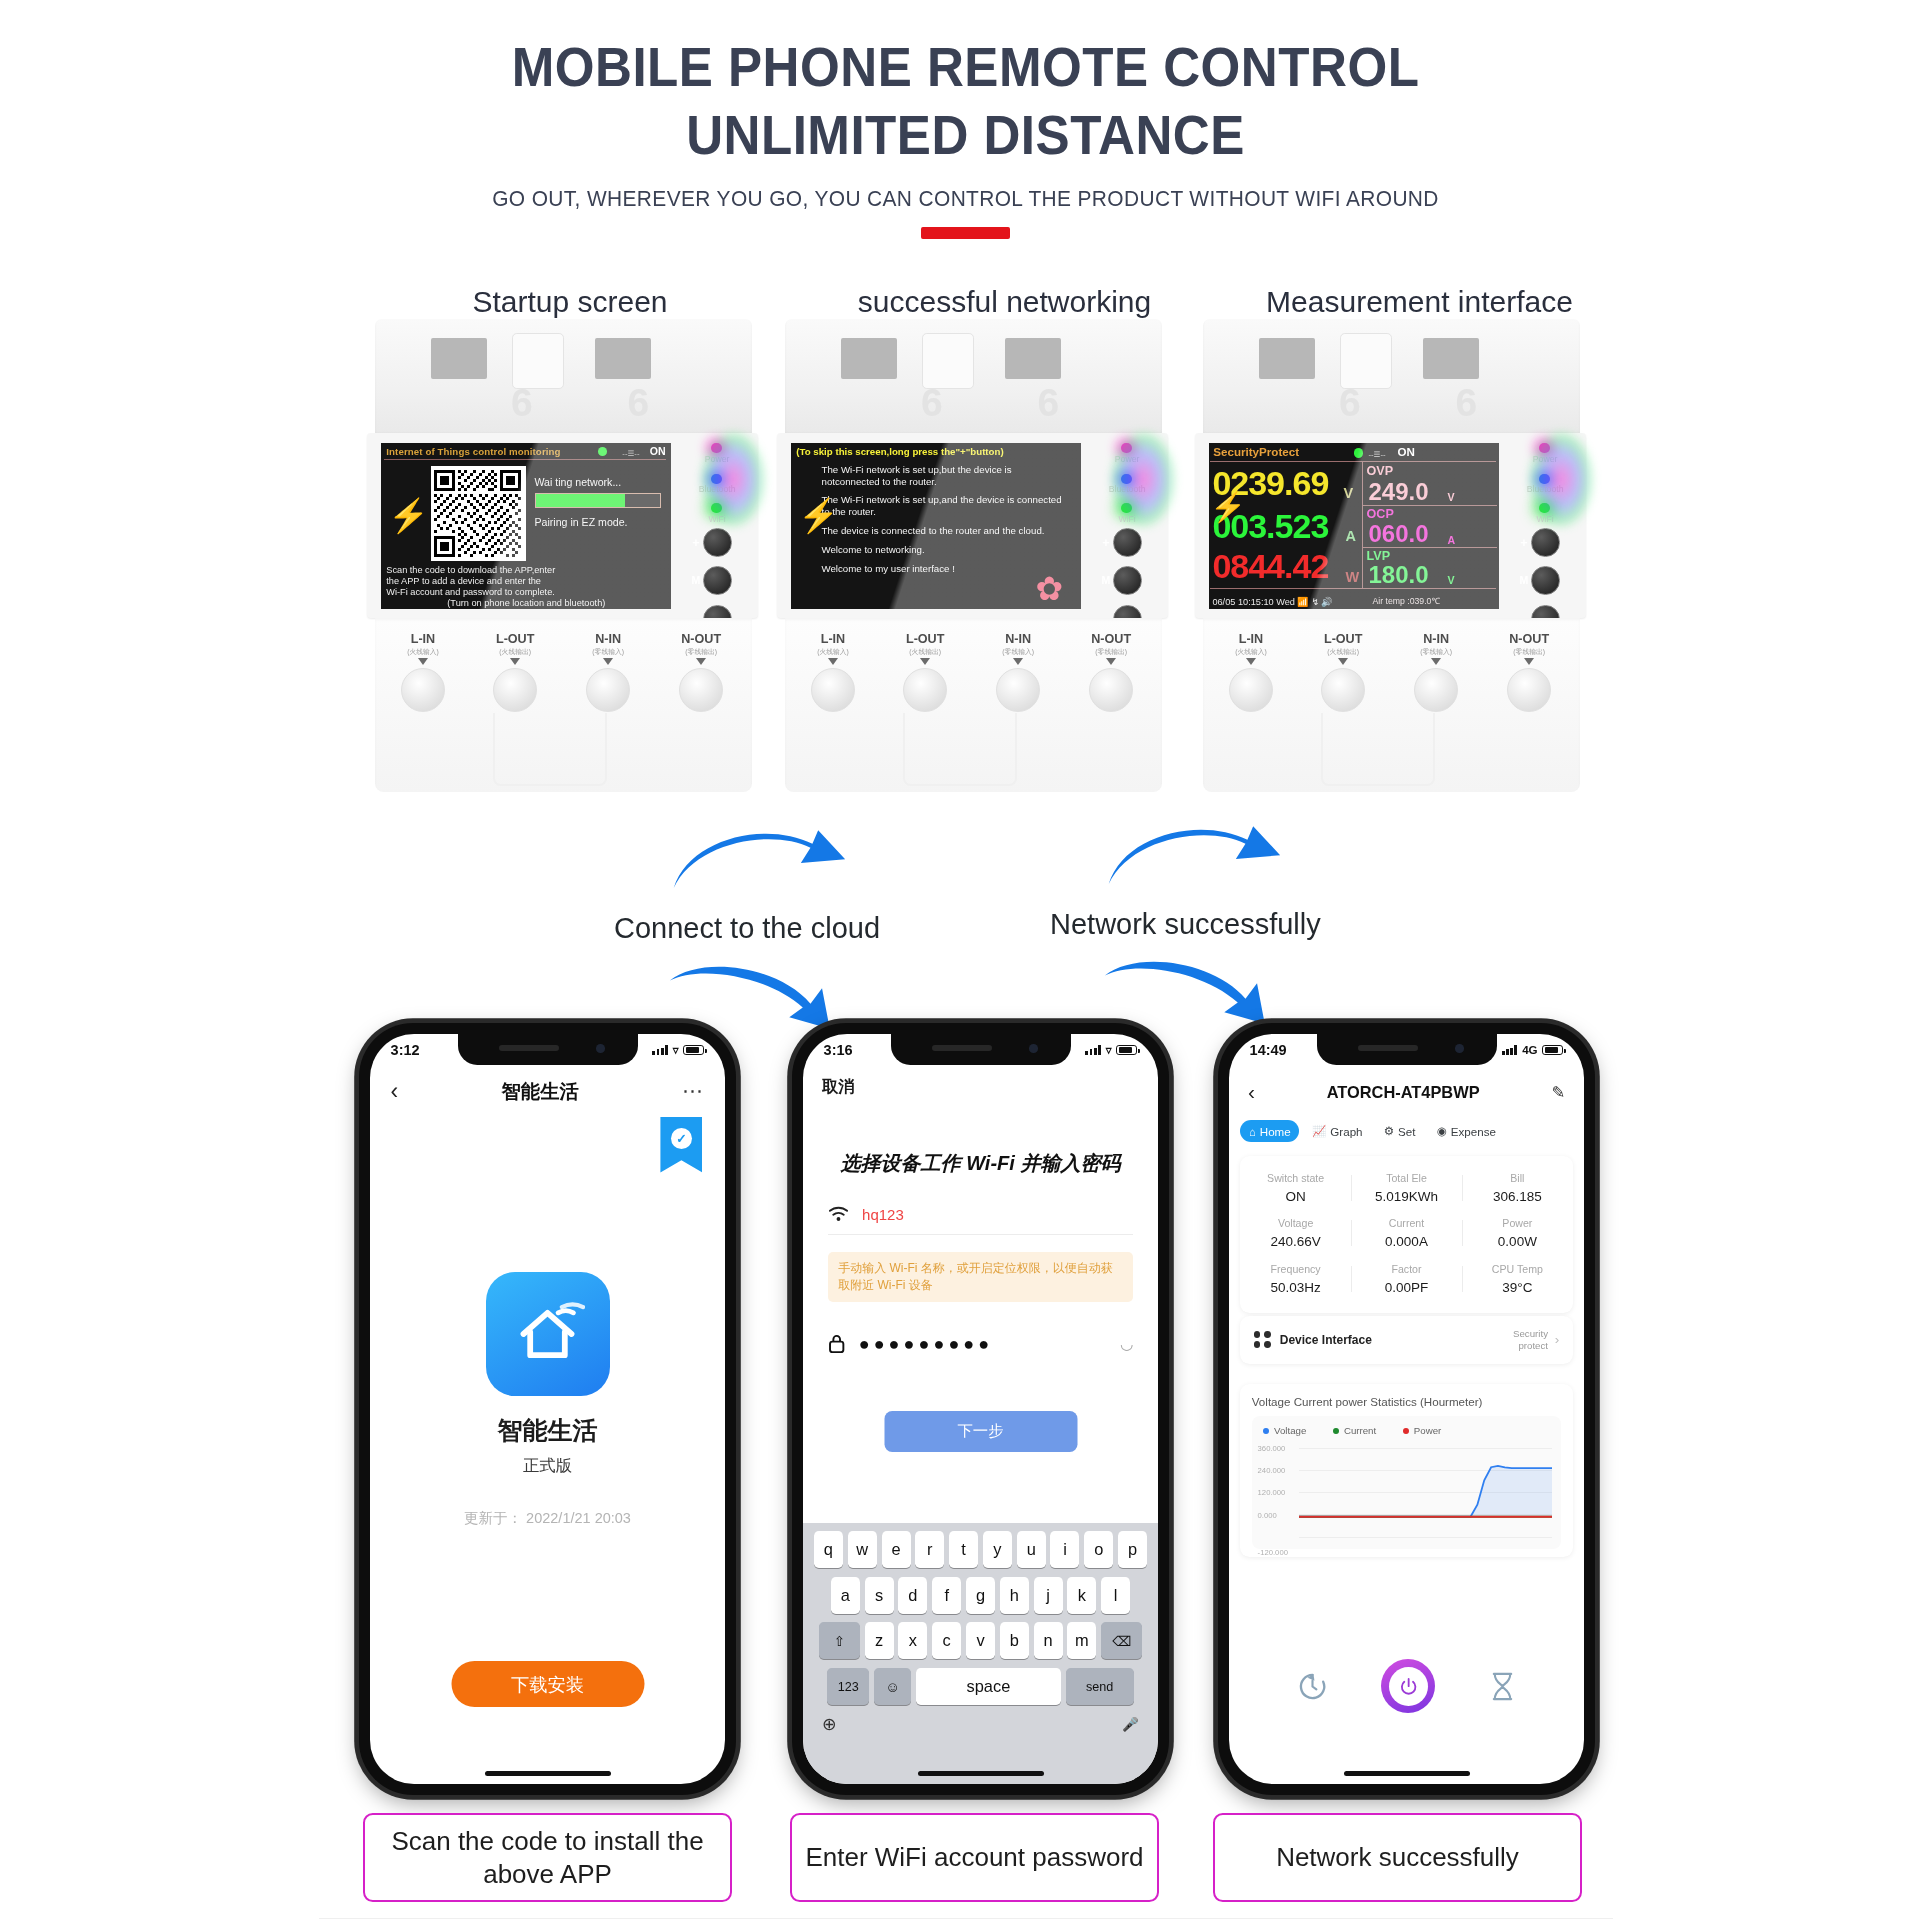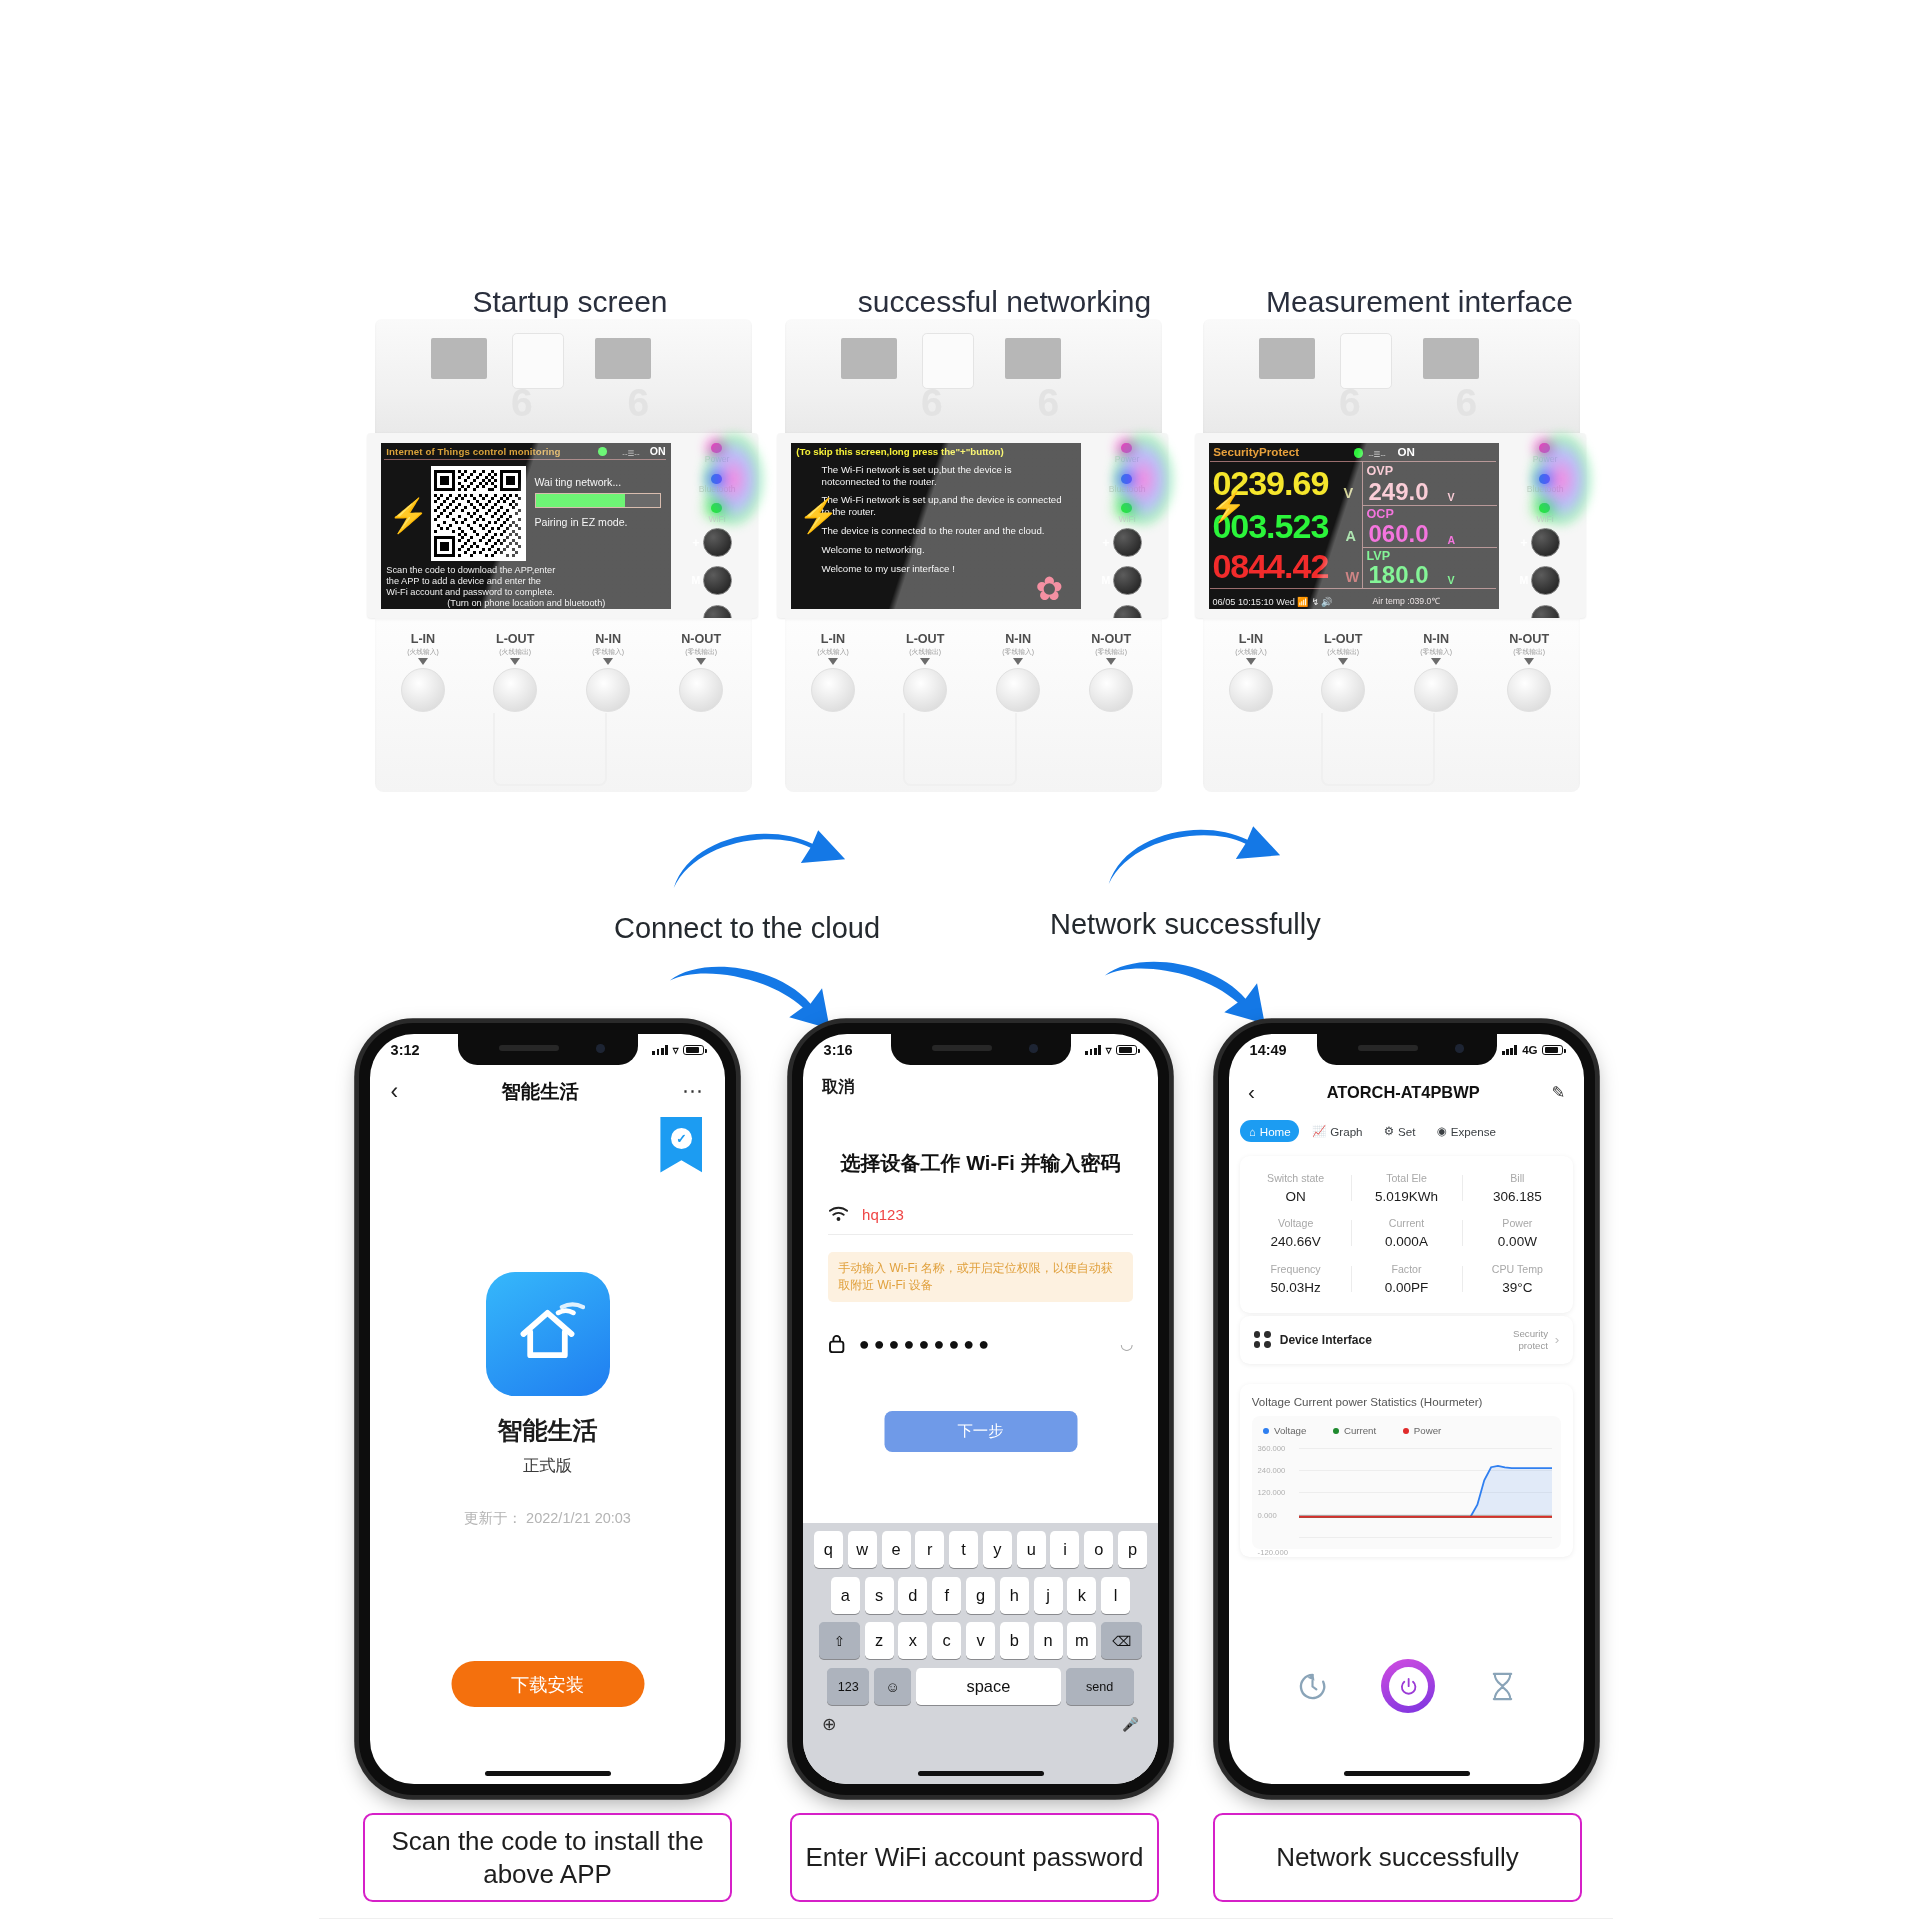--- a/index.html
+++ b/index.html
@@ -235,21 +235,21 @@
             font-size:14.5px; color:#b4b4b4; }
   .dlbtn { position:absolute; bottom:77px; left:50%; transform:translateX(-50%);
            width:193px; height:46px; border-radius:23px; background:#f4700d;
            color:#fff; font-size:18.3px; display:flex; align-items:center;
            justify-content:center; }
 
   
   .p2cancel { position:absolute; top:42px; left:19.3px; font-size:16.4px;
               font-weight:700; color:#1a1a1a; }
   .p2title { position:absolute; top:116px; width:100%; text-align:center;
-             font-size:20px; font-weight:700; color:#111; }
+             font-size:20px; font-weight:700; color:#111;font-style:italic; }
   .wifirow { position:absolute; top:162px; left:25px; right:25px; height:39px;
              display:flex; align-items:center; gap:13.5px;
              border-bottom:1px solid #ececec; }
   .wifirow .nm { font-size:15px; color:#ef4444; }
   .tipbox { position:absolute; top:218px; left:25px; right:25px;
             background:#fdf1e0; border-radius:5px; padding:8.7px 10.6px;
             font-size:12px; line-height:16.4px; color:#e0a03c; }
   .pwrow { position:absolute; top:290px; left:25px; right:25px; height:41px;
            display:flex; align-items:center; gap:13.5px; }
   .pwrow .dots2 { flex:1; font-size:18.3px; letter-spacing:3.9px; color:#111; }
@@ -328,20 +328,28 @@
             background:#fff; }
   .cap1 { left:363px; } .cap2 { left:790px; } .cap3 { left:1213px; }
   .footline { position:absolute; bottom:11.6px; left:319px; width:1294px;
               height:1.9px; background:#efefef; }
 </style>
 </head>
 <body>
 
 <div class="page">
 
+  <div class="hdr">
+    <h1>
+      <span>MOBILE PHONE REMOTE CONTROL</span><br>
+      <span>UNLIMITED DISTANCE</span>
+    </h1>
+    <div class="sub">GO OUT, WHEREVER YOU GO, YOU CAN CONTROL THE PRODUCT WITHOUT WIFI AROUND</div>
+    <div class="redbar"></div>
+  </div>
 
   <div class="coltitles">
     <div class="coltitle c1">Startup screen</div>
     <div class="coltitle c2">successful networking interface</div>
     <div class="coltitle c3">Measurement interface</div>
   </div>
 
   <div class="devrow">
 
     <div class="device dev1">

